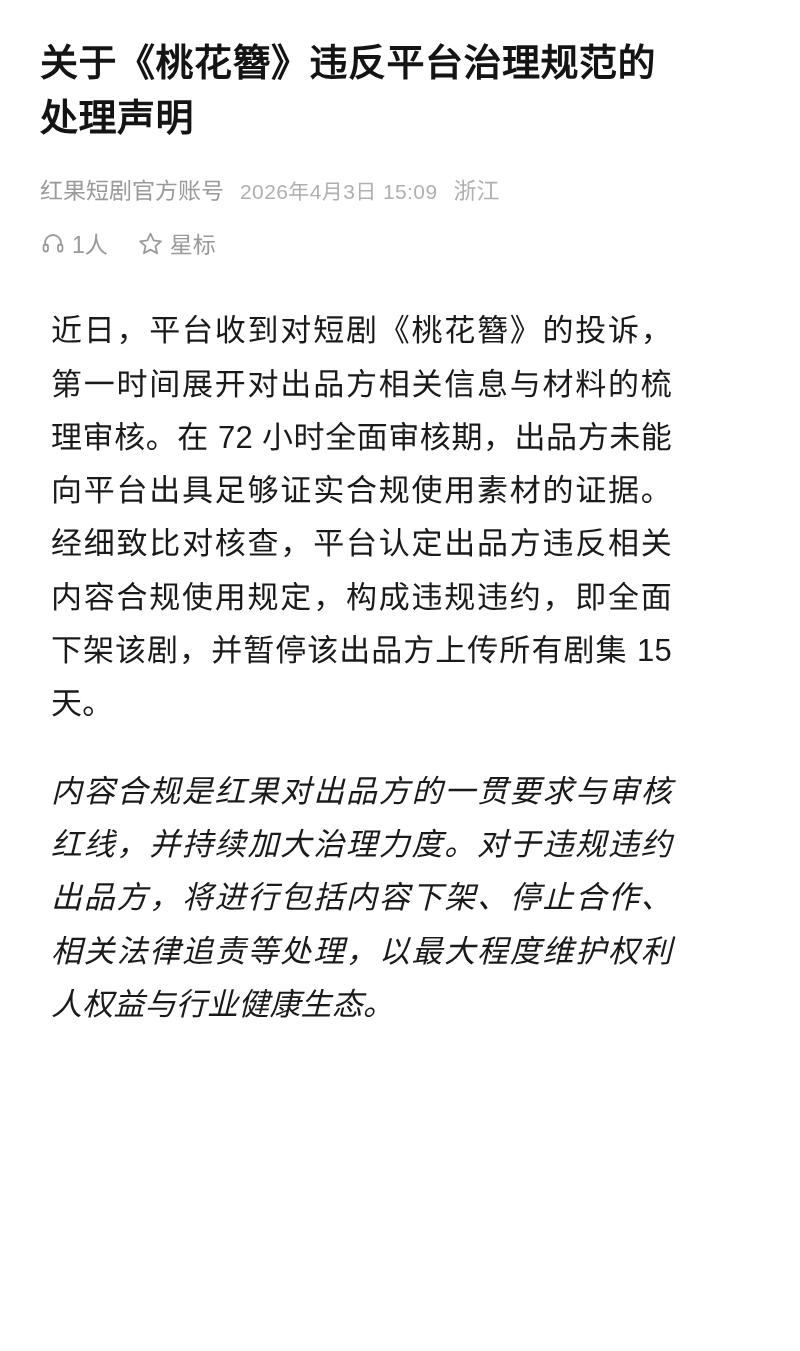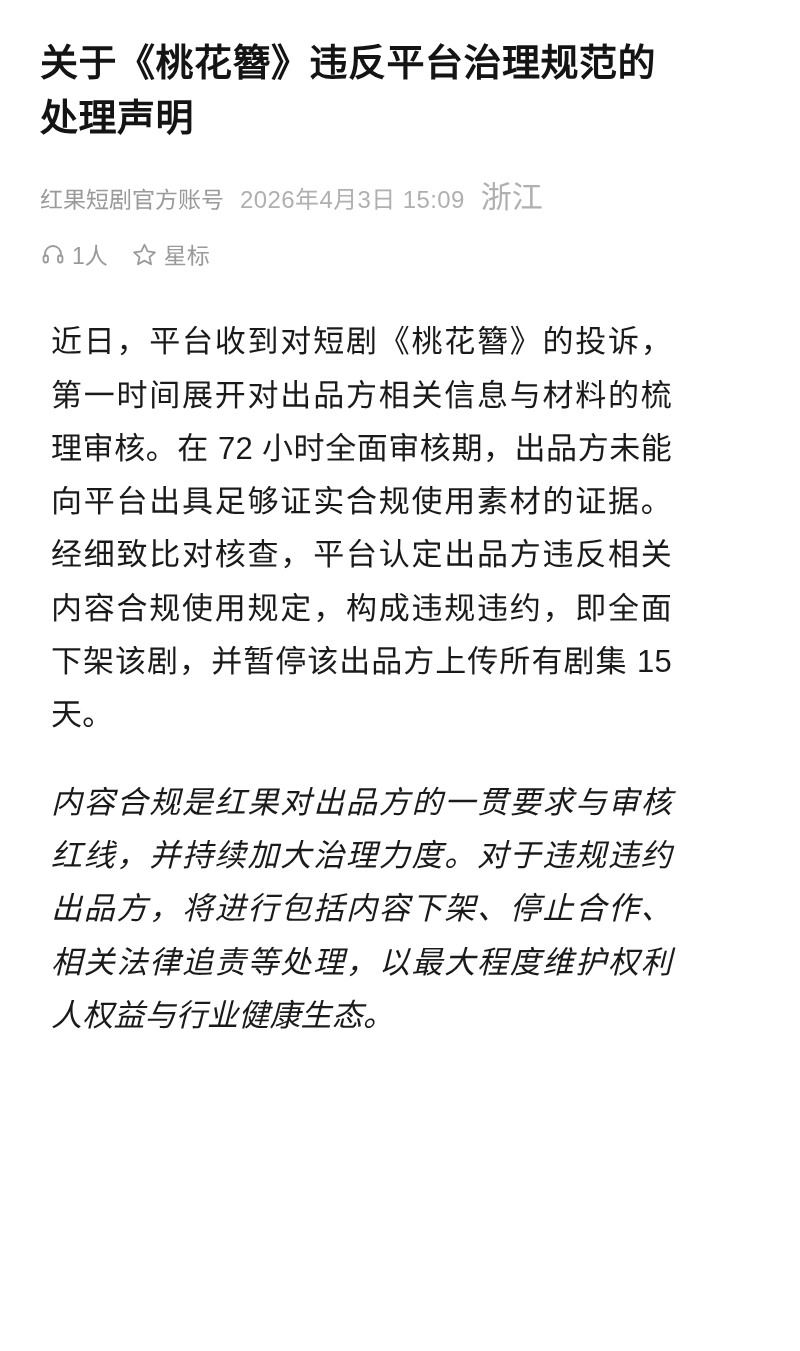--- a/index.html
+++ b/index.html
@@ -37,34 +37,34 @@
     flex-wrap: wrap;
     gap: 0 16px;
     margin-bottom: 20px;
   }
   .meta-author {
     font-size: 23px;
     color: #9a9a9a;
     font-weight: 400;
   }
   .meta-date {
-    font-size: 24px;
+    font-size: 21px;
     color: #b0b0b0;
     font-weight: 400;
     letter-spacing: 0.4px;
   }
   .meta-location {
-    font-size: 31px;
+    font-size: 23px;
     color: #b0b0b0;
     font-weight: 400;
   }
   .stats-line {
     display: flex;
     align-items: center;
-    gap: 0 24px;
+    gap: 0 30px;
     margin-bottom: 44px;
   }
   .stat-item {
     display: flex;
     align-items: center;
     gap: 6px;
     font-size: 23px;
     color: #9a9a9a;
   }
   .stat-item .icon {

